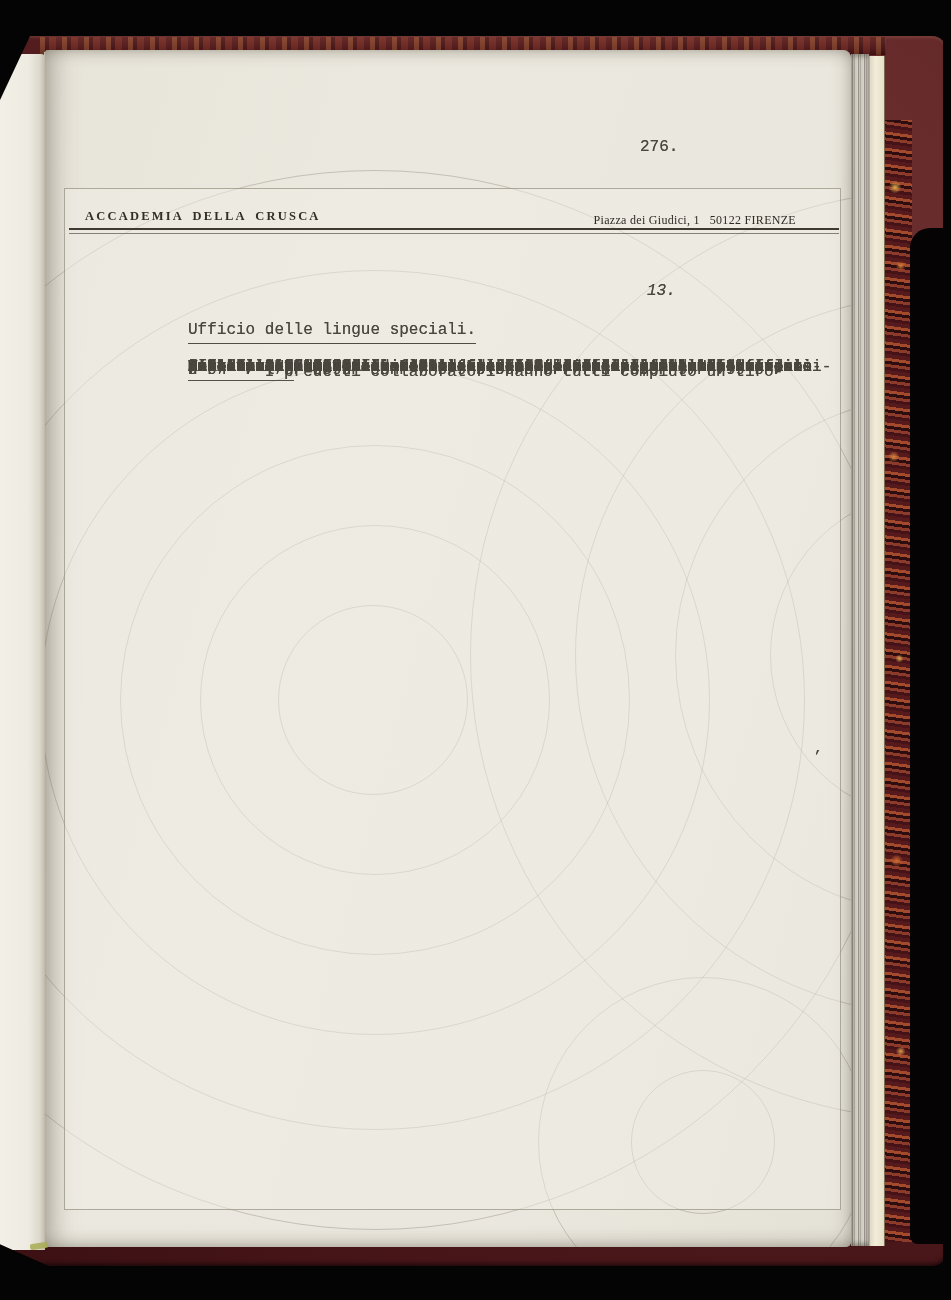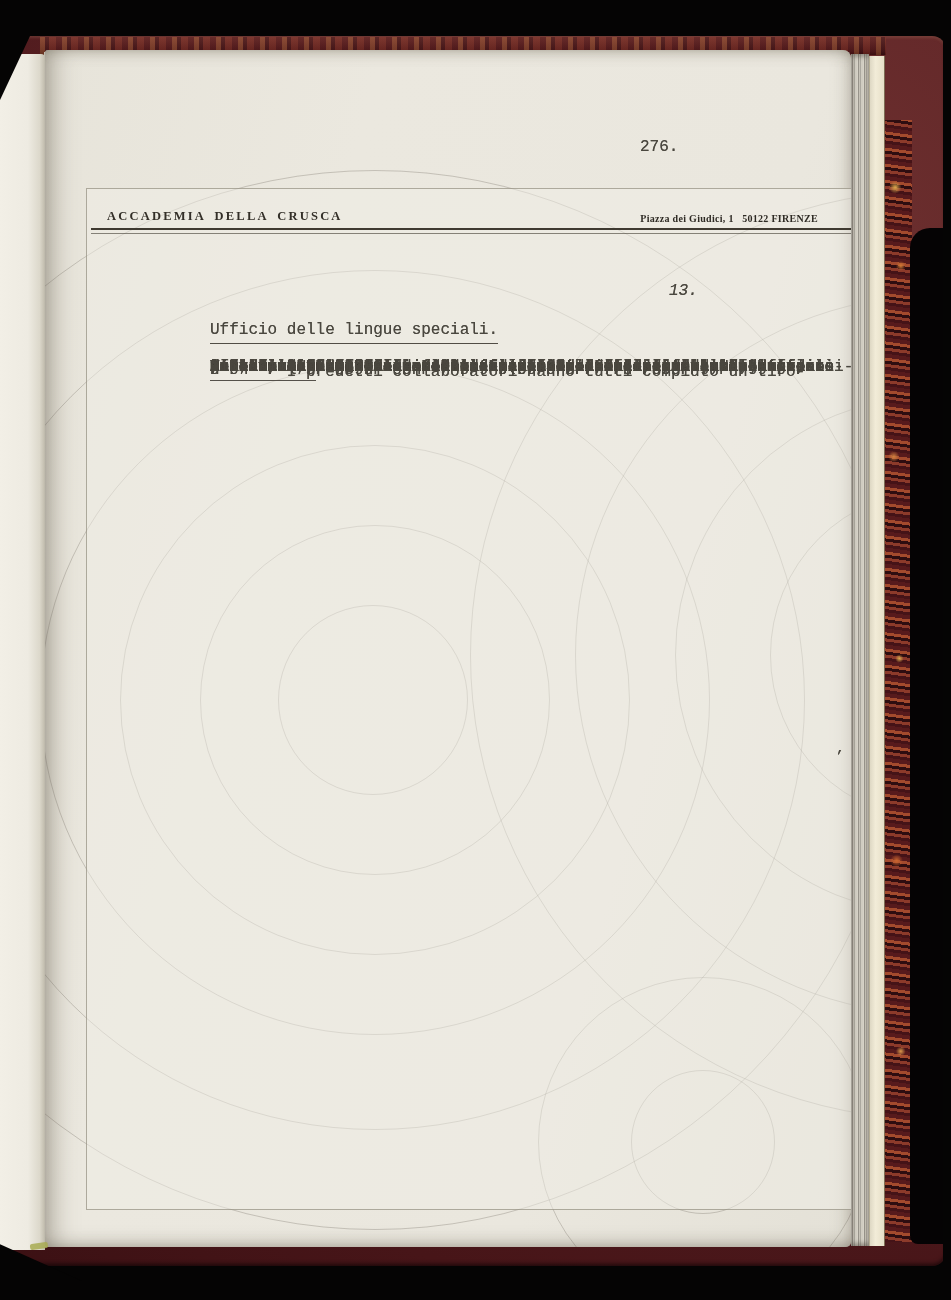--- a/index.html
+++ b/index.html
@@ -48,27 +48,27 @@
     box-shadow:inset 20px 0 26px -14px rgba(100,92,75,.5),
                inset 0 10px 16px -12px rgba(100,92,75,.55),
                inset -14px 0 20px -14px rgba(100,92,75,.4),
                inset 0 -12px 18px -12px rgba(100,92,75,.5);}
   .wc{border:1px solid rgba(105,100,88,.30);border-radius:50%;}
 
   .book-page-number{left:595px;top:87px;font:16px/20px "Liberation Mono","DejaVu Sans Mono",monospace;
     color:#44413a;}
 
   
-  .letter{left:41px;top:138px;width:777px;height:1022px;
+  .letter{left:19px;top:138px;width:777px;height:1022px;
     background:rgba(240,238,230,.5);
     border:1px solid rgba(120,114,98,.55);padding-left:35px;}
   .lh-name{left:20px;top:20px;font-family:"Liberation Serif",serif;font-weight:bold;
     font-size:12.5px;letter-spacing:2.2px;word-spacing:4px;color:#332f28;white-space:pre;}
-  .lh-addr{right:44px;top:24px;font-family:"Liberation Serif",serif;font-weight:bold;
-    font-size:10px;letter-spacing:.3px;color:#2e2a24;white-space:pre;}
+  .lh-addr{right:44px;top:24px;font-family:"Liberation Serif",serif;font-weight:normal;
+    font-size:12px;letter-spacing:.3px;color:#2e2a24;white-space:pre;}
   .rule1{left:4px;right:1px;top:39px;height:2px;background:#3f3a31;}
   .rule2{left:4px;right:1px;top:44px;height:1px;background:rgba(63,58,49,.6);}
 
   .typed{font-family:"Liberation Mono","DejaVu Sans Mono",monospace;color:#4a473f;
     text-shadow:0 0 .4px rgba(74,71,63,.8);white-space:pre;}
   .letter-num{left:582px;top:92px;font-size:16px;line-height:20px;font-style:italic;}
   .letter-title{left:123px;top:131px;font-size:16px;line-height:20px;}
   .letter-title span{border-bottom:1.6px solid #514d45;padding-bottom:3px;}
   .letter-body{left:123px;top:168px;right:4px;font-size:16px;line-height:21.9px;}
   .letter-body .tline{position:static;display:block;height:21.9px;}

